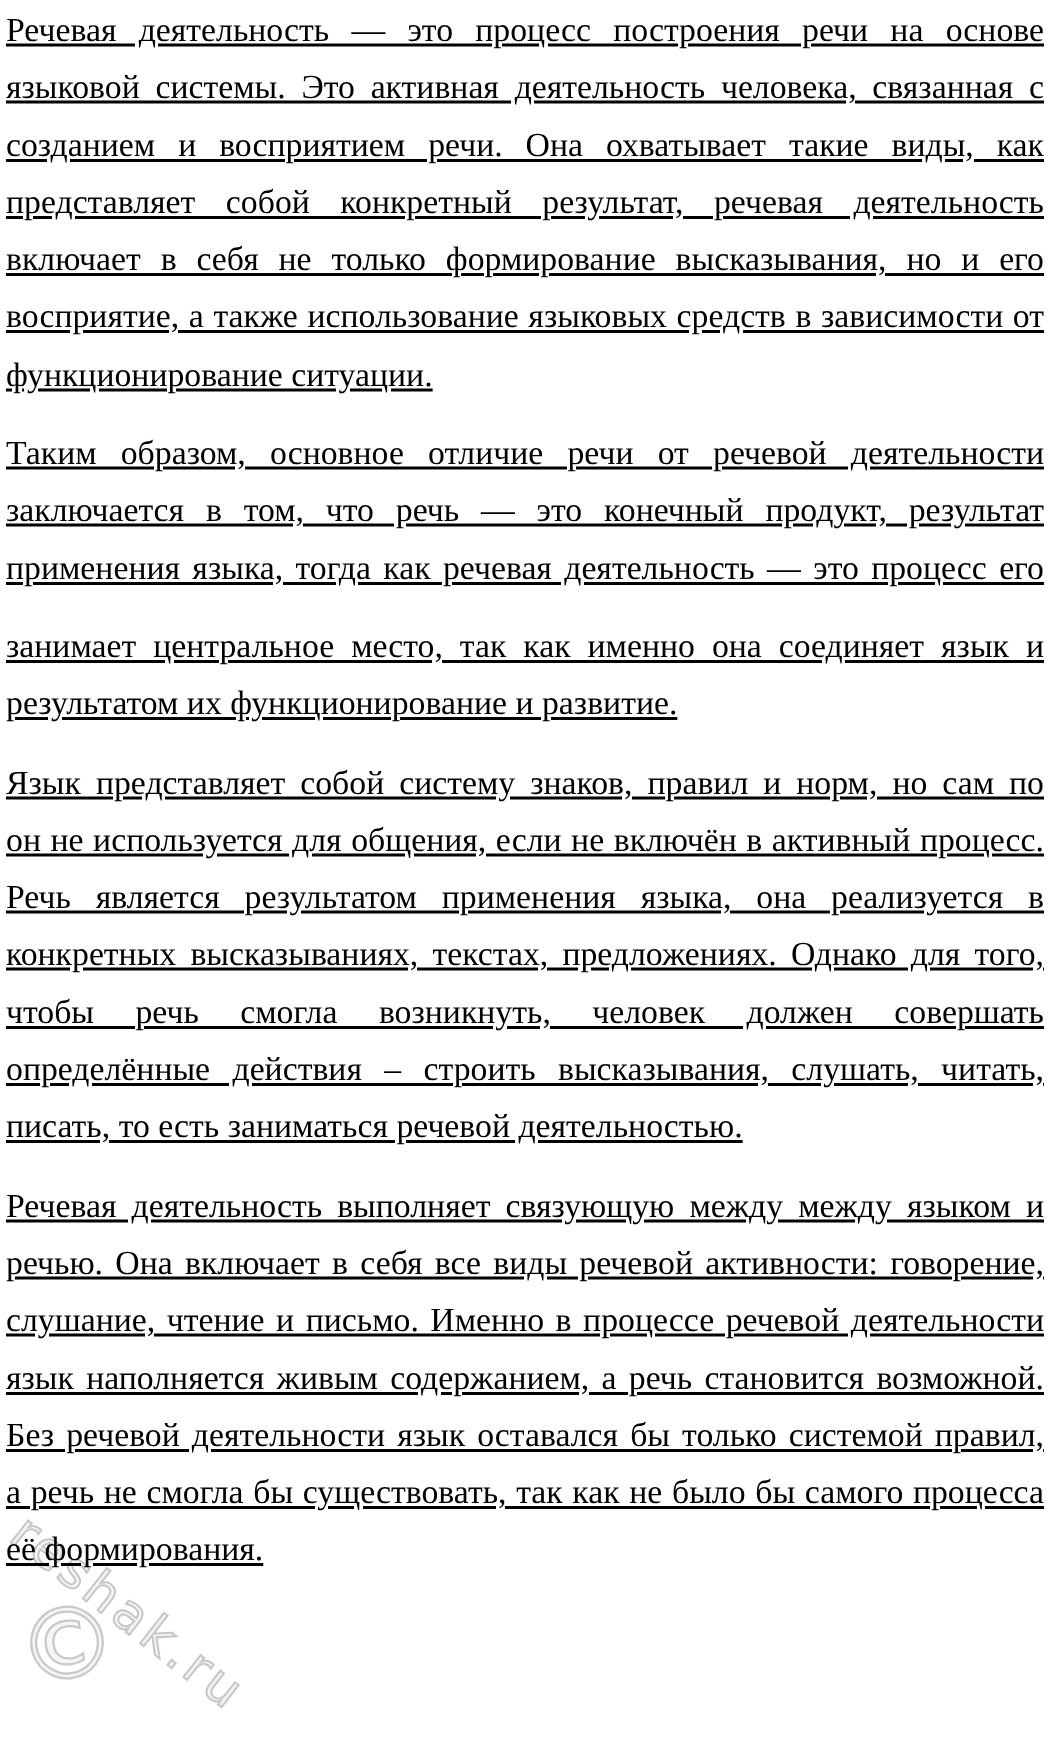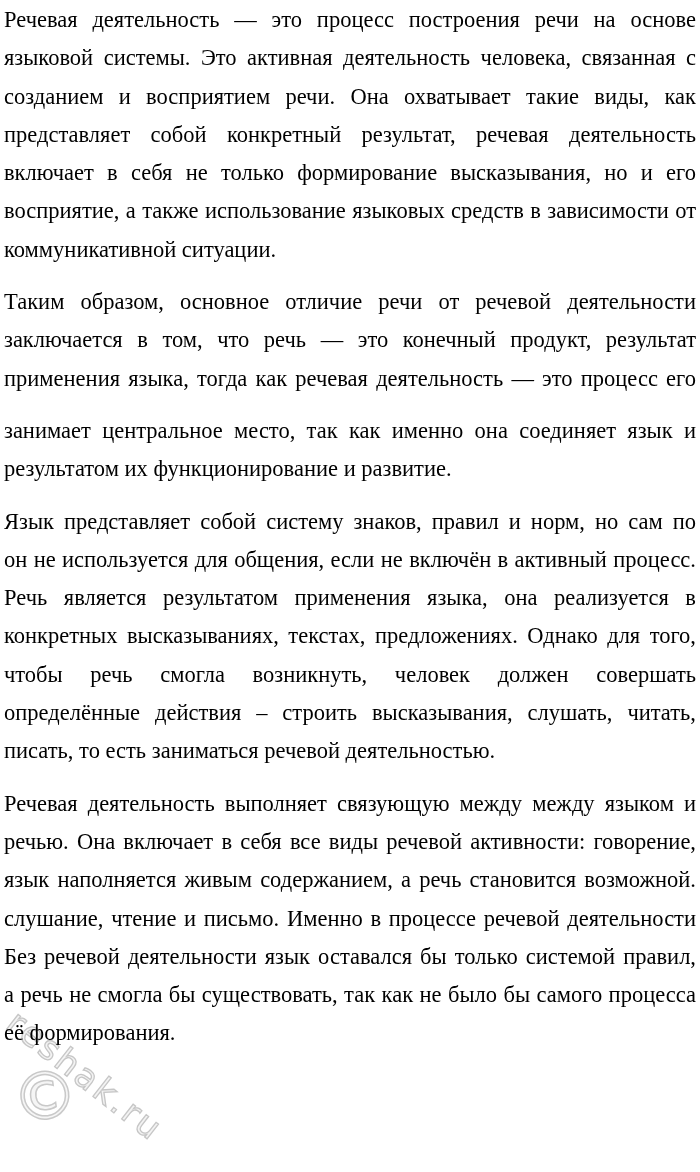--- a/index.html
+++ b/index.html
@@ -12,21 +12,21 @@
     box-sizing: border-box;
     padding: 1px 4px 0 4px;
     background: #ffffff;
     font-family: "Liberation Serif", serif;
     color: #000000;
     overflow: hidden;
   }
 
   .content { position: relative; z-index: 1; }
 
-  .para { margin: 0 0 14px 0; }
+  .para { margin: 0 0 14px 0; text-decoration: underline; }
   .para:last-child { margin-bottom: 0; }
 
   .line {
     font-size: 22.5px;
     line-height: 38.3px;
     text-align: justify;
     text-align-last: justify;
     white-space: normal;
     height: 38.3px;
     overflow: hidden;
@@ -77,21 +77,21 @@
 
   <div class="content">
 
     <div class="para">
       <div class="line">Речевая деятельность — это процесс построения речи на основе</div>
       <div class="line">языковой системы. Это активная деятельность человека, связанная с</div>
       <div class="line">созданием и восприятием речи. Она охватывает такие виды, как</div>
       <div class="line">представляет собой конкретный результат, речевая деятельность</div>
       <div class="line">включает в себя не только формирование высказывания, но и его</div>
       <div class="line">восприятие, а также использование языковых средств в зависимости от</div>
-      <div class="line short">коммуникативной ситуации.</div>
+      <div class="line short">функционирование ситуации.</div>
     </div>
 
     <div class="para">
       <div class="line">Таким образом, основное отличие речи от речевой деятельности</div>
       <div class="line">заключается в том, что речь — это конечный продукт, результат</div>
       <div class="line">применения языка, тогда как речевая деятельность — это процесс его</div>
     </div>
 
     <div class="para">
       <div class="line">занимает центральное место, так как именно она соединяет язык и речь,</div>
@@ -104,21 +104,21 @@
       <div class="line">Речь является результатом применения языка, она реализуется в</div>
       <div class="line">конкретных высказываниях, текстах, предложениях. Однако для того,</div>
       <div class="line">чтобы речь смогла возникнуть, человек должен совершать</div>
       <div class="line">определённые действия – строить высказывания, слушать, читать,</div>
       <div class="line short">писать, то есть заниматься речевой деятельностью.</div>
     </div>
 
     <div class="para">
       <div class="line">Речевая деятельность выполняет связующую между между языком и</div>
       <div class="line">речью. Она включает в себя все виды речевой активности: говорение,</div>
+      <div class="line">слушание, чтение и письмо. Именно в процессе речевой деятельности</div>
       <div class="line">язык наполняется живым содержанием, а речь становится возможной.</div>
-      <div class="line">слушание, чтение и письмо. Именно в процессе речевой деятельности</div>
       <div class="line">Без речевой деятельности язык оставался бы только системой правил,</div>
       <div class="line">а речь не смогла бы существовать, так как не было бы самого процесса</div>
       <div class="line short">её формирования.</div>
     </div>
 
   </div>
 </div>
 
 </body></html>

